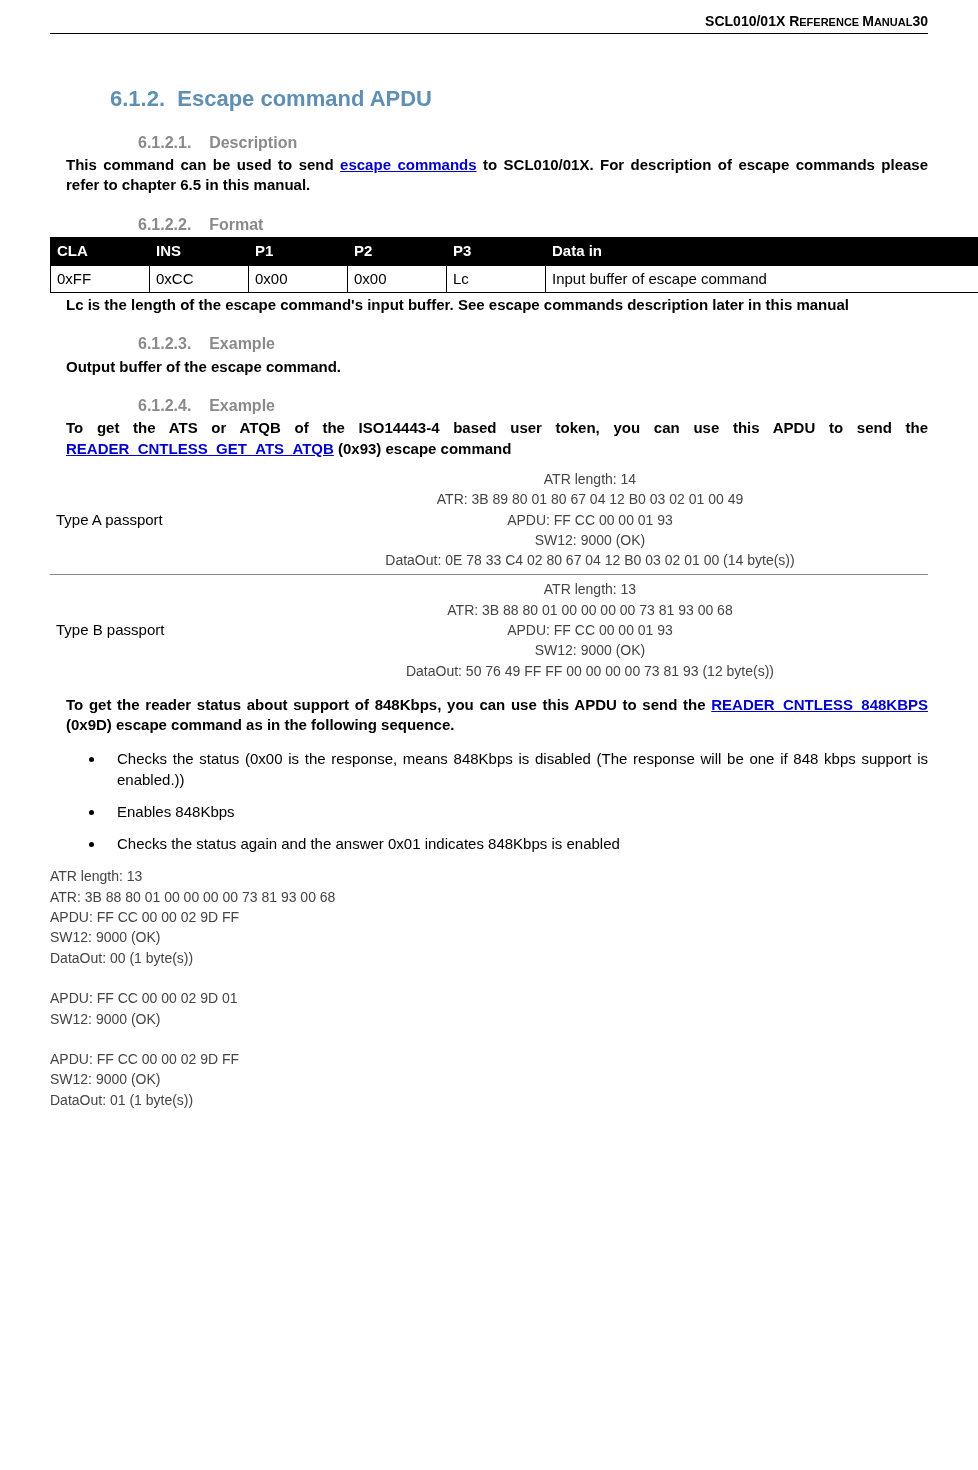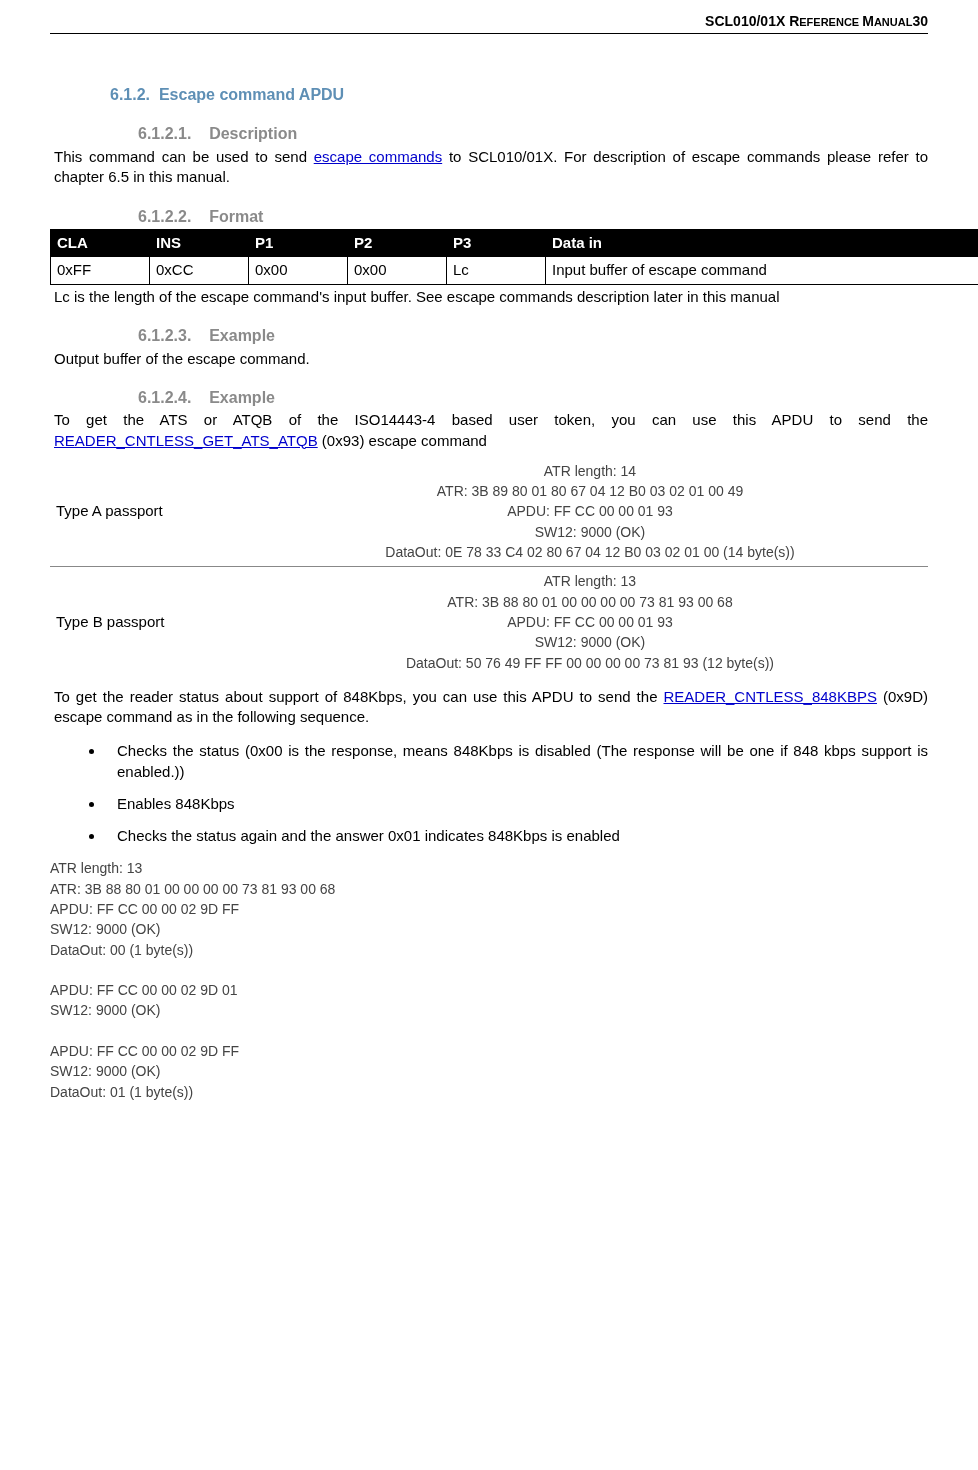--- a/index.html
+++ b/index.html
@@ -20,34 +20,35 @@
     justify-content: flex-end;
     border-bottom: 1px solid #000;
     padding-bottom: 2px;
     margin-bottom: 50px;
     font-size: 14px;
   }
   .header-line .title { font-weight: bold; }
   .h2 {
     color: #5e8fb5;
     font-weight: bold;
-    font-size: 16px;
+    font-size: 22px;
     margin: 0 0 18px 0;
     padding-left: 60px;
   }
   .h3 {
     color: #8a8a8a;
     font-weight: bold;
     font-size: 16px;
     margin: 18px 0 2px 0;
     padding-left: 88px;
   }
   p.body {
-    margin: 2px 0 14px 4px;
+    margin: 2px 0 14px 16px;
     text-align: justify;
+    font-weight: bold;
   }
   a.link {
     color: #0000cc;
     text-decoration: underline;
   }
   table.apdu {
     border-collapse: collapse;
     width: 939px;
     margin: 2px 0 2px 0;
   }

